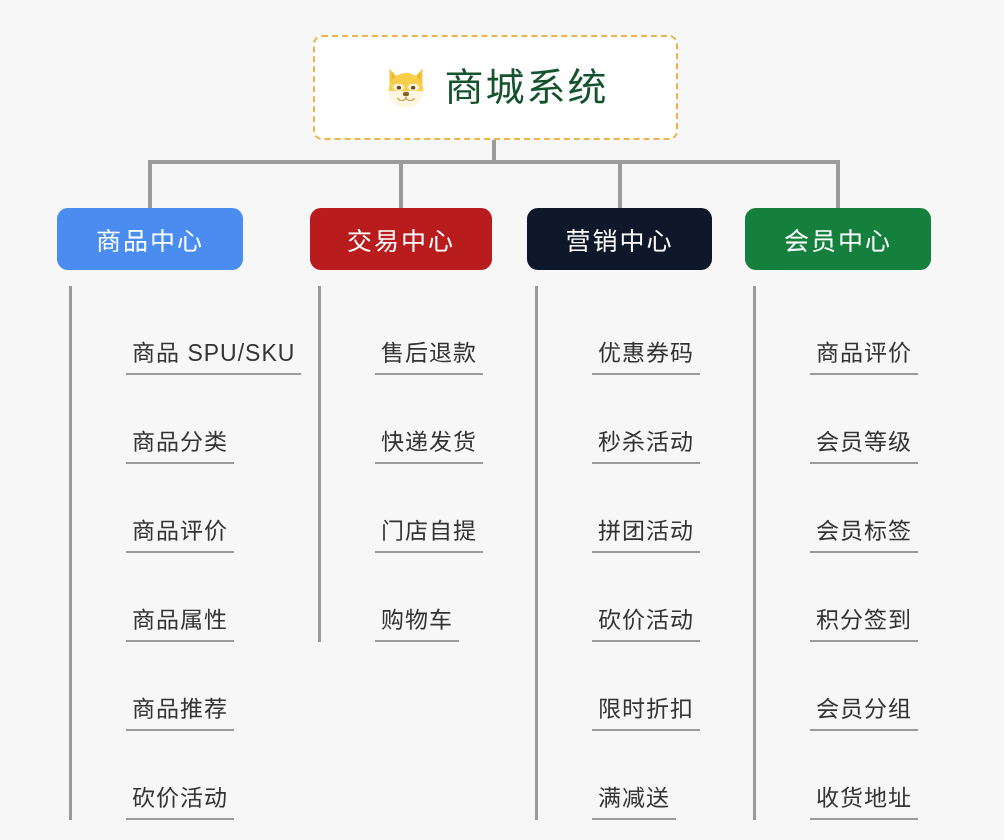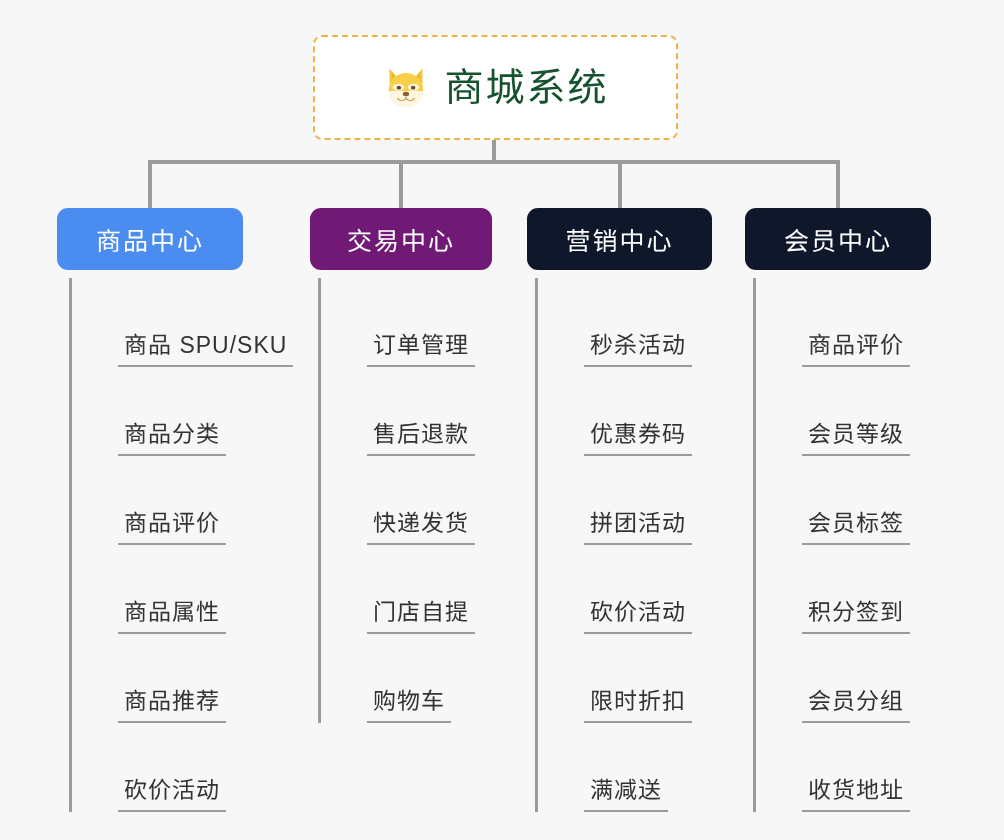--- a/index.html
+++ b/index.html
@@ -101,23 +101,23 @@
     align-items: center;
     justify-content: center;
     color: #ffffff;
     font-size: 25px;
     letter-spacing: 2px;
     box-sizing: border-box;
   }
   .branch {
     position: relative;
     margin-left: 10px;
-    padding-left: 8px;
+    padding-left: 16px;
     border-left: 3px solid #9b9b9b;
-    margin-top: 8px;
+    margin-top: 16px;
   }
   .leaf {
     height: 89px;
     position: relative;
     display: flex;
     align-items: flex-end;
     box-sizing: border-box;
   }
   .leaf-label {
     display: inline-block;
@@ -194,66 +194,63 @@
       <div class="leaf">
           <span class="leaf-label">商品推荐</span>
         </div>
       <div class="leaf">
           <span class="leaf-label">砍价活动</span>
         </div>
     </div>
   </div>
 
   <div class="column" id="col-1">
-    <div class="col-header" style="background:#701a75">交易中心</div>
-    <div class="branch">
-      <div class="leaf">
-          <span class="leaf-label">订单管理</span>
-        </div>
+    <div class="col-header" style="background:#b91c1c">交易中心</div>
+    <div class="branch">
       <div class="leaf">
           <span class="leaf-label">售后退款</span>
         </div>
       <div class="leaf">
           <span class="leaf-label">快递发货</span>
         </div>
       <div class="leaf">
           <span class="leaf-label">门店自提</span>
         </div>
       <div class="leaf">
           <span class="leaf-label">购物车</span>
         </div>
     </div>
   </div>
 
   <div class="column" id="col-2">
     <div class="col-header" style="background:#0f172a">营销中心</div>
     <div class="branch">
       <div class="leaf">
+          <span class="leaf-label">优惠券码</span>
+        </div>
+      <div class="leaf">
           <span class="leaf-label">秒杀活动</span>
         </div>
       <div class="leaf">
-          <span class="leaf-label">优惠券码</span>
-        </div>
-      <div class="leaf">
           <span class="leaf-label">拼团活动</span>
         </div>
       <div class="leaf">
           <span class="leaf-label">砍价活动</span>
         </div>
       <div class="leaf">
           <span class="leaf-label">限时折扣</span>
         </div>
       <div class="leaf">
           <span class="leaf-label">满减送</span>
         </div>
     </div>
   </div>
 
   <div class="column" id="col-3">
-    <div class="col-header" style="background:#0f172a">会员中心</div>
+    <div class="col-header" style="background:#15803d">会员中心</div>
     <div class="branch">
       <div class="leaf">
           <span class="leaf-label">商品评价</span>
         </div>
       <div class="leaf">
           <span class="leaf-label">会员等级</span>
         </div>
       <div class="leaf">
           <span class="leaf-label">会员标签</span>
         </div>

